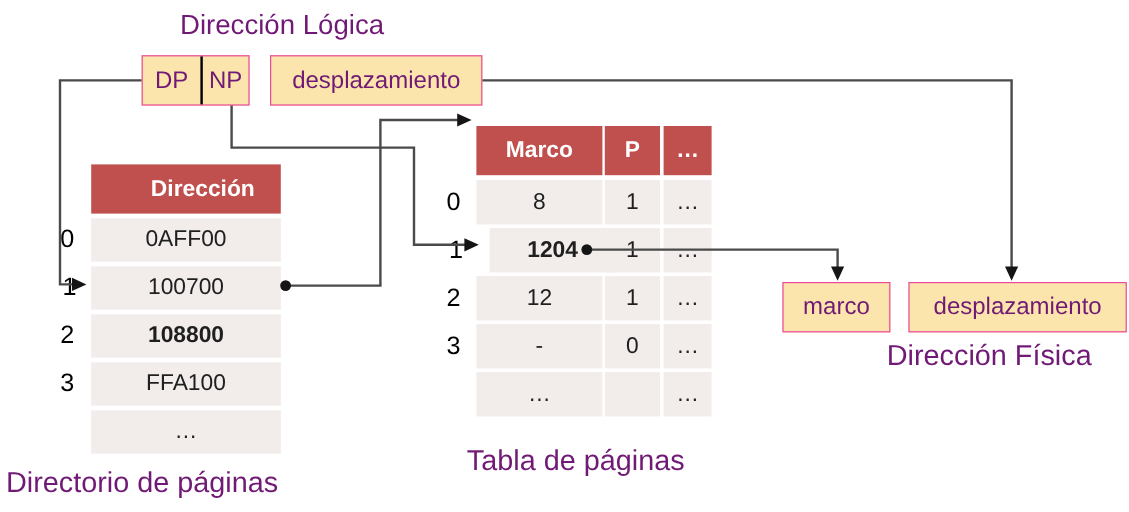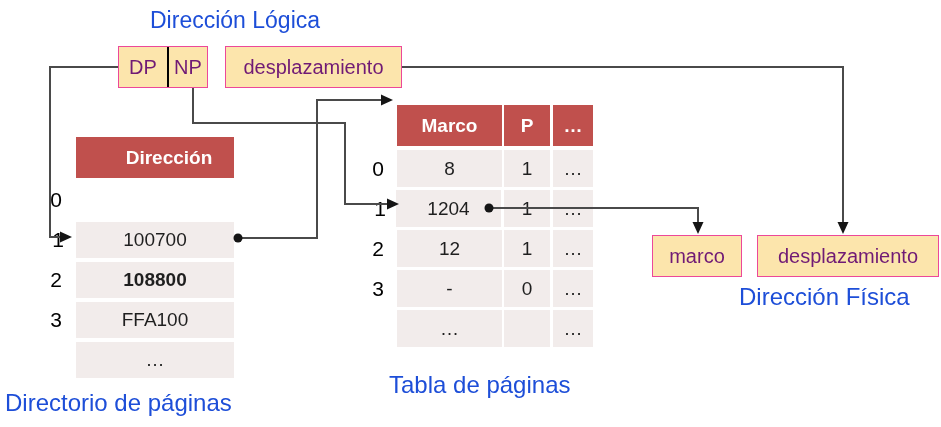--- a/index.html
+++ b/index.html
@@ -2,21 +2,21 @@
 <html><head>
 <meta charset="utf-8">
 <style>
   html,body{margin:0;padding:0;background:#ffffff;}
   #canvas{
     position:relative;width:941px;height:427px;background:#ffffff;overflow:hidden;
     font-family:"Liberation Sans","DejaVu Sans",sans-serif;
   }
   
   .caption{
-    position:absolute;color:#1d4ed8;font-size:24px;white-space:nowrap;
+    position:absolute;color:#701a75;font-size:24px;white-space:nowrap;
     letter-spacing:0px;line-height:1.1;
   }
   .title{font-size:23px;}
   
   .cream{
     position:absolute;background:#fce5ac;border:1px solid #ec4899;
     box-sizing:border-box;display:flex;align-items:center;justify-content:center;
     font-size:20px;color:#701a75;white-space:nowrap;
   }
   .dpnp{display:flex;align-items:stretch;padding:0;}
@@ -65,41 +65,42 @@
   <div class="caption title layer" style="left:150px;top:8px;">Dirección Lógica</div>
 
   <div class="cream dpnp layer" style="left:118px;top:46px;width:90px;height:42px;">
     <div class="cell" style="width:48px;">DP</div>
     <div class="divider"></div>
     <div class="cell" style="width:38px;">NP</div>
   </div>
   <div class="cream layer" style="left:225px;top:46px;width:177px;height:42px;">desplazamiento</div>
 
   <div class="thead layer" style="left:76px;top:137px;width:158px;height:41px;padding-left:28px;">Dirección</div>
+  <div class="trow layer" style="left:76px;top:182px;width:158px;height:36px;">0AFF00</div>
   <div class="trow layer" style="left:76px;top:222px;width:158px;height:36px;">100700</div>
   <div class="trow layer" style="left:76px;top:262px;width:158px;height:36px;font-weight:bold;">108800</div>
   <div class="trow layer" style="left:76px;top:302px;width:158px;height:36px;">FFA100</div>
   <div class="trow layer" style="left:76px;top:342px;width:158px;height:36px;">…</div>
 
   <div class="idx layer" style="left:44px;top:182px;height:36px;">0</div>
   <div class="idx layer" style="left:46px;top:222px;height:36px;">1</div>
   <div class="idx layer" style="left:44px;top:262px;height:36px;">2</div>
   <div class="idx layer" style="left:44px;top:302px;height:36px;">3</div>
 
   <div class="caption layer" style="left:5px;top:390px;">Directorio de páginas</div>
 
   <div class="thead layer" style="left:397px;top:105px;width:105px;height:41px;">Marco</div>
   <div class="thead layer" style="left:504px;top:105px;width:46px;height:41px;">P</div>
   <div class="thead layer" style="left:553px;top:105px;width:40px;height:41px;">…</div>
 
   <div class="trow layer" style="left:397px;top:150px;width:105px;height:37px;">8</div>
   <div class="trow layer" style="left:504px;top:150px;width:46px;height:37px;">1</div>
   <div class="trow layer" style="left:553px;top:150px;width:40px;height:37px;">…</div>
 
-  <div class="trow layer" style="left:396px;top:190px;width:105px;height:37px;">1204</div>
+  <div class="trow layer" style="left:408px;top:190px;width:105px;height:37px;font-weight:bold;">1204</div>
   <div class="trow layer" style="left:504px;top:190px;width:46px;height:37px;">1</div>
   <div class="trow layer" style="left:553px;top:190px;width:40px;height:37px;">…</div>
 
   <div class="trow layer" style="left:397px;top:230px;width:105px;height:37px;">12</div>
   <div class="trow layer" style="left:504px;top:230px;width:46px;height:37px;">1</div>
   <div class="trow layer" style="left:553px;top:230px;width:40px;height:37px;">…</div>
 
   <div class="trow layer" style="left:397px;top:270px;width:105px;height:37px;">-</div>
   <div class="trow layer" style="left:504px;top:270px;width:46px;height:37px;">0</div>
   <div class="trow layer" style="left:553px;top:270px;width:40px;height:37px;">…</div>

